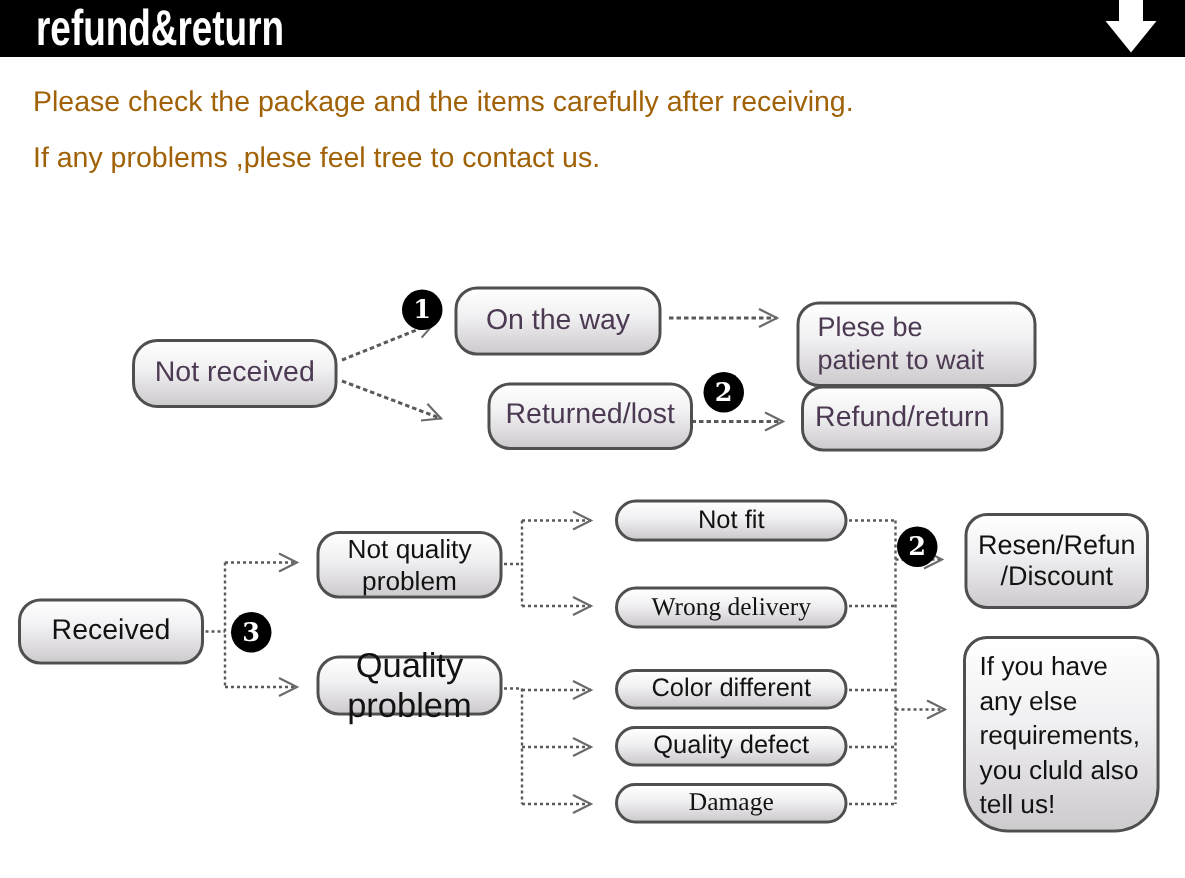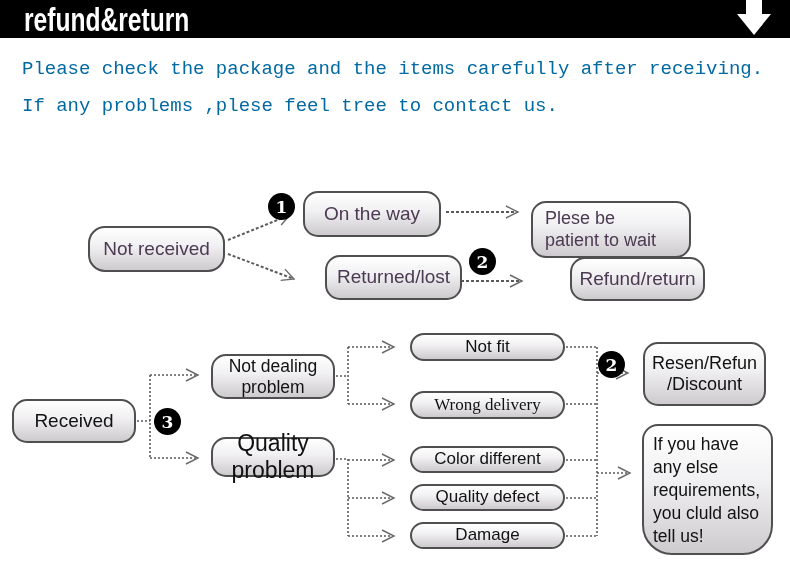--- a/index.html
+++ b/index.html
@@ -6,51 +6,51 @@
   .page{position:relative;width:790px;height:585px;background:#ffffff;overflow:hidden;
         font-family:"Liberation Sans", sans-serif;}
 
   
   .banner{position:absolute;left:0;top:0;width:790px;height:38px;background:#000;}
   .banner-title{position:absolute;left:24px;top:1px;color:#fff;font-size:30px;font-weight:800;
         letter-spacing:0px;transform:scale(0.82,1.12);transform-origin:left top;white-space:nowrap;}
   .banner-arrow{position:absolute;left:733px;top:0;width:42px;height:40px;}
 
   
-  .intro-line{position:absolute;left:22px;color:#0369a1;font-size:19px;white-space:nowrap;font-family:Liberation Mono, monospace;}
+  .intro-line{position:absolute;left:22px;color:#a16207;font-size:19px;white-space:nowrap;}
   #intro1{top:58px;}
   #intro2{top:95px;}
   .heading{position:absolute;left:22px;top:132px;font-size:25px;font-weight:bold;color:#b01f24;white-space:nowrap;}
 
   
   .wires{position:absolute;left:0;top:0;pointer-events:none;}
 
   
   .node{position:absolute;box-sizing:border-box;border:2px solid #4f4f4f;border-radius:15px;
         background:linear-gradient(180deg,#ffffff 0%,#f1f0f2 42%,#cecbcf 100%);
         display:flex;align-items:center;justify-content:center;text-align:center;
         white-space:pre-line;color:#111;line-height:1.18;}
   .f1{color:#4c3a52;font-size:19px;}
   .f2{color:#121212;font-size:19px;}
   .small{font-size:17px;border-radius:14px;}
 
   #nb-not-received{left:88px;top:226px;width:137px;height:46px;border-radius:17px;}
   #nb-on-the-way{left:303px;top:191px;width:138px;height:46px;}
   #nb-patient{left:531px;top:181px;width:160px;height:57px;font-size:18px;justify-content:flex-start;text-align:left;padding-left:12px;margin-top:20px;}
   #nb-returned{left:305px;top:255px;width:137px;height:45px;margin-left:20px;}
-  #nb-refund{left:534px;top:257px;width:135px;height:44px;margin-left:36px;}
+  #nb-refund{left:534px;top:257px;width:135px;height:44px;}
 
   #nb-received{left:12px;top:399px;width:124px;height:44px;}
   #nb-notquality{left:211px;top:354px;width:124px;height:45px;font-size:17.5px;}
   #nb-quality{left:211px;top:437px;width:124px;height:40px;font-size:23px;}
   #nb-notfit{left:410px;top:333px;width:155px;height:28px;}
   #nb-wrongdel{left:410px;top:391px;width:155px;height:28px;font-family:Liberation Serif, serif;}
   #nb-colordiff{left:410px;top:446px;width:155px;height:27px;}
   #nb-qualdefect{left:410px;top:484px;width:155px;height:27px;}
-  #nb-damage{left:410px;top:522px;width:155px;height:27px;}
+  #nb-damage{left:410px;top:522px;width:155px;height:27px;font-family:Liberation Serif, serif;}
   #nb-resen{left:643px;top:342px;width:123px;height:64px;font-size:18px;}
   #nb-note{left:642px;top:424px;width:131px;height:131px;font-size:17.5px;line-height:1.32;
            justify-content:flex-start;align-items:flex-start;text-align:left;
            padding:7px 4px 0 9px;border-radius:16px 16px 30px 30px;}
 
   
   .badge{position:absolute;width:27px;height:27px;border-radius:50%;background:#000;color:#fff;
          font-family:"DejaVu Serif", serif;font-weight:bold;font-size:17px;
          display:flex;align-items:center;justify-content:center;}
   #bd-1{left:268px;top:193px;}
@@ -120,21 +120,21 @@
   <div class="badge" id="bd-1">1</div>
   <div class="node f1" id="nb-on-the-way">On the way</div>
   <div class="node f1" id="nb-patient">Plese be
 patient to wait</div>
   <div class="node f1" id="nb-returned">Returned/lost</div>
   <div class="badge" id="bd-2">2</div>
   <div class="node f1" id="nb-refund">Refund/return</div>
 
   <div class="node f2" id="nb-received">Received</div>
   <div class="badge" id="bd-3">3</div>
-  <div class="node f2" id="nb-notquality">Not dealing
+  <div class="node f2" id="nb-notquality">Not quality
 problem</div>
   <div class="node f2" id="nb-quality">Quality
 problem</div>
   <div class="node f2 small" id="nb-notfit">Not fit</div>
   <div class="node f2 small" id="nb-wrongdel">Wrong delivery</div>
   <div class="node f2 small" id="nb-colordiff">Color different</div>
   <div class="node f2 small" id="nb-qualdefect">Quality defect</div>
   <div class="node f2 small" id="nb-damage">Damage</div>
   <div class="badge" id="bd-2b">2</div>
   <div class="node f2" id="nb-resen">Resen/Refun

